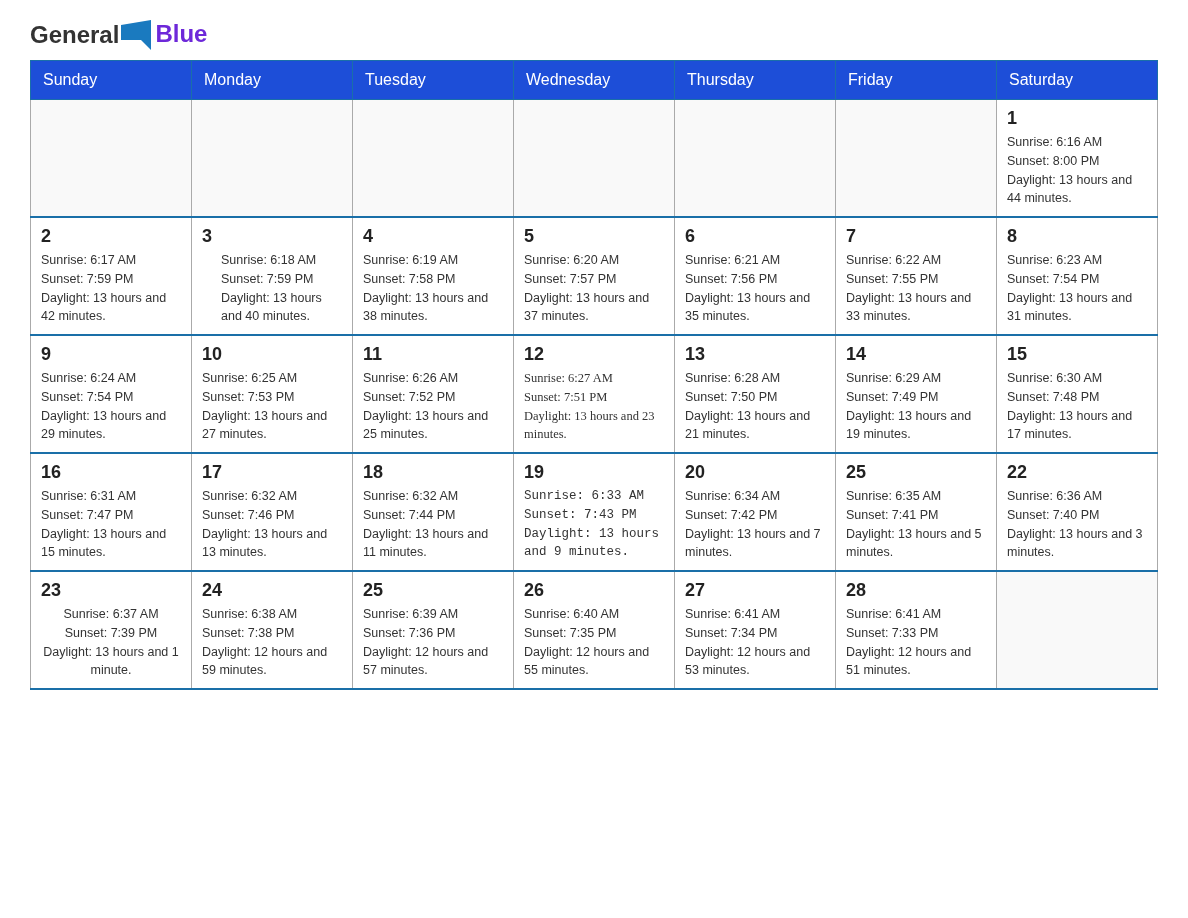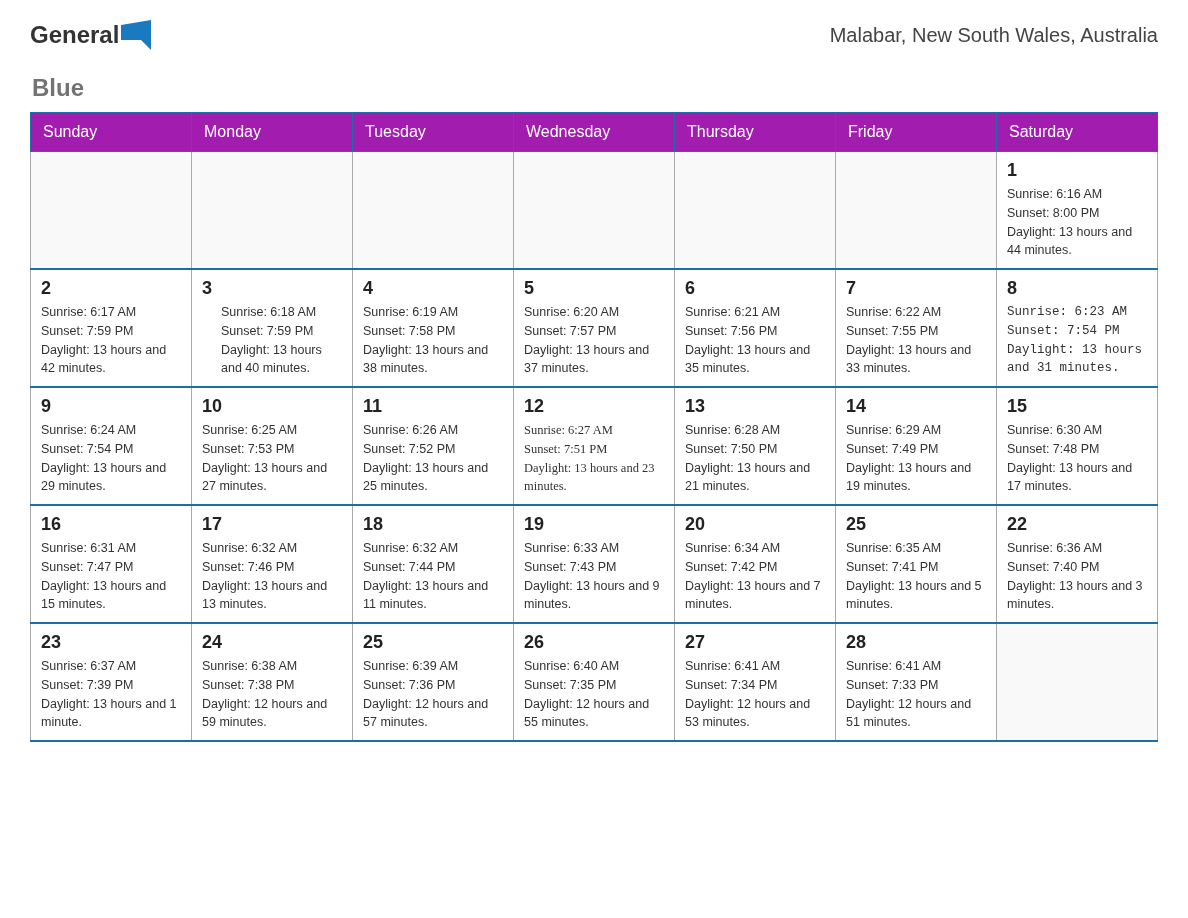--- a/index.html
+++ b/index.html
@@ -29,21 +29,21 @@
       font-size: 20px;
       color: #444;
       margin-top: 4px;
     }
     .calendar {
       width: 100%;
       border-collapse: collapse;
       margin-top: 8px;
     }
     .calendar thead tr th {
-      background-color: #a21caf;
+      background-color: #1d4ed8;
       color: #fff;
       font-size: 16px;
       font-weight: normal;
       padding: 10px 12px;
       text-align: left;
       border: 1px solid #1a6fa8;
     }
     .calendar tbody tr td {
       vertical-align: top;
       padding: 8px 10px;
@@ -66,23 +66,21 @@
       line-height: 1.5;
     }
     .calendar tbody tr {
       border-bottom: 2px solid #1a6fa8;
     }
     .empty-cell {
       background: #f9f9f9;
     }
     .logo-wrapper {
       display: flex;
-      flex-direction: column;
       align-items: flex-start;
-      gap: 24px;
     }
     .logo-line1 {
       display: flex;
       align-items: center;
     }
     .logo-line2 {
       margin-left: 2px;
     }
   </style>
 </head>
@@ -91,25 +89,24 @@
 <div class="header-area">
   <div class="logo-wrapper">
     <div class="logo-line1">
       <span style="font-size:24px;font-weight:bold;color:#333;">General</span>
       <svg width="30" height="30" viewBox="0 0 30 30" style="margin: 0 2px;">
         <polygon points="0,5 30,0 30,20 0,20" fill="#1a7abf"></polygon>
         <polygon points="20,20 30,20 30,30" fill="#1a7abf"></polygon>
       </svg>
     </div>
     <div class="logo-line2">
-      <span style="font-size:24px;font-weight:bold;color:#737373;">Blue</span>
+      <span style="font-size:24px;font-weight:bold;color:#6d28d9;">Blue</span>
     </div>
   </div>
   <div class="title-area">
-    <div class="subtitle">Malabar, New South Wales, Australia</div>
   </div>
 </div>
 
 <table class="calendar">
   <thead>
     <tr>
     <th>Sunday</th>
         <th>Monday</th>
         <th>Tuesday</th>
         <th>Wednesday</th>
@@ -165,21 +162,21 @@
 Daylight: 13 hours and 35 minutes.</div>
         </td>
         <td>
           <span class="day-number">7</span>
           <div class="day-info" style="white-space: pre-line;">Sunrise: 6:22 AM
 Sunset: 7:55 PM
 Daylight: 13 hours and 33 minutes.</div>
         </td>
         <td>
           <span class="day-number">8</span>
-          <div class="day-info" style="white-space: pre-line; font-family: Liberation Mono, monospace;">Sunrise: 6:23 AM
+          <div class="day-info" style="white-space: pre-line;">Sunrise: 6:23 AM
 Sunset: 7:54 PM
 Daylight: 13 hours and 31 minutes.</div>
         </td>
       </tr>
       <tr>
         <td>
           <span class="day-number">9</span>
           <div class="day-info" style="white-space: pre-line;">Sunrise: 6:24 AM
 Sunset: 7:54 PM
 Daylight: 13 hours and 29 minutes.</div>
@@ -235,21 +232,21 @@
 Daylight: 13 hours and 13 minutes.</div>
         </td>
         <td>
           <span class="day-number">18</span>
           <div class="day-info" style="white-space: pre-line;">Sunrise: 6:32 AM
 Sunset: 7:44 PM
 Daylight: 13 hours and 11 minutes.</div>
         </td>
         <td>
           <span class="day-number">19</span>
-          <div class="day-info" style="white-space: pre-line;">Sunrise: 6:33 AM
+          <div class="day-info" style="white-space: pre-line; font-family: Liberation Mono, monospace;">Sunrise: 6:33 AM
 Sunset: 7:43 PM
 Daylight: 13 hours and 9 minutes.</div>
         </td>
         <td>
           <span class="day-number">20</span>
           <div class="day-info" style="white-space: pre-line;">Sunrise: 6:34 AM
 Sunset: 7:42 PM
 Daylight: 13 hours and 7 minutes.</div>
         </td>
         <td>
@@ -261,21 +258,21 @@
         <td>
           <span class="day-number">22</span>
           <div class="day-info" style="white-space: pre-line;">Sunrise: 6:36 AM
 Sunset: 7:40 PM
 Daylight: 13 hours and 3 minutes.</div>
         </td>
       </tr>
       <tr>
         <td>
           <span class="day-number">23</span>
-          <div class="day-info" style="white-space: pre-line;">Sunrise: 6:37 AM
+          <div class="day-info" style="white-space: pre-line; text-align: center;">Sunrise: 6:37 AM
 Sunset: 7:39 PM
 Daylight: 13 hours and 1 minute.</div>
         </td>
         <td>
           <span class="day-number">24</span>
           <div class="day-info" style="white-space: pre-line;">Sunrise: 6:38 AM
 Sunset: 7:38 PM
 Daylight: 12 hours and 59 minutes.</div>
         </td>
         <td>

